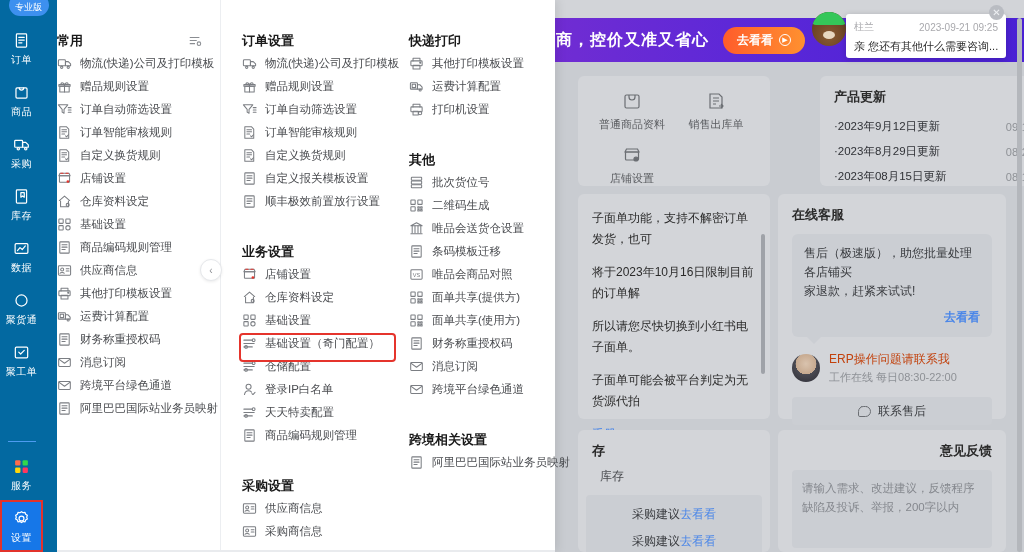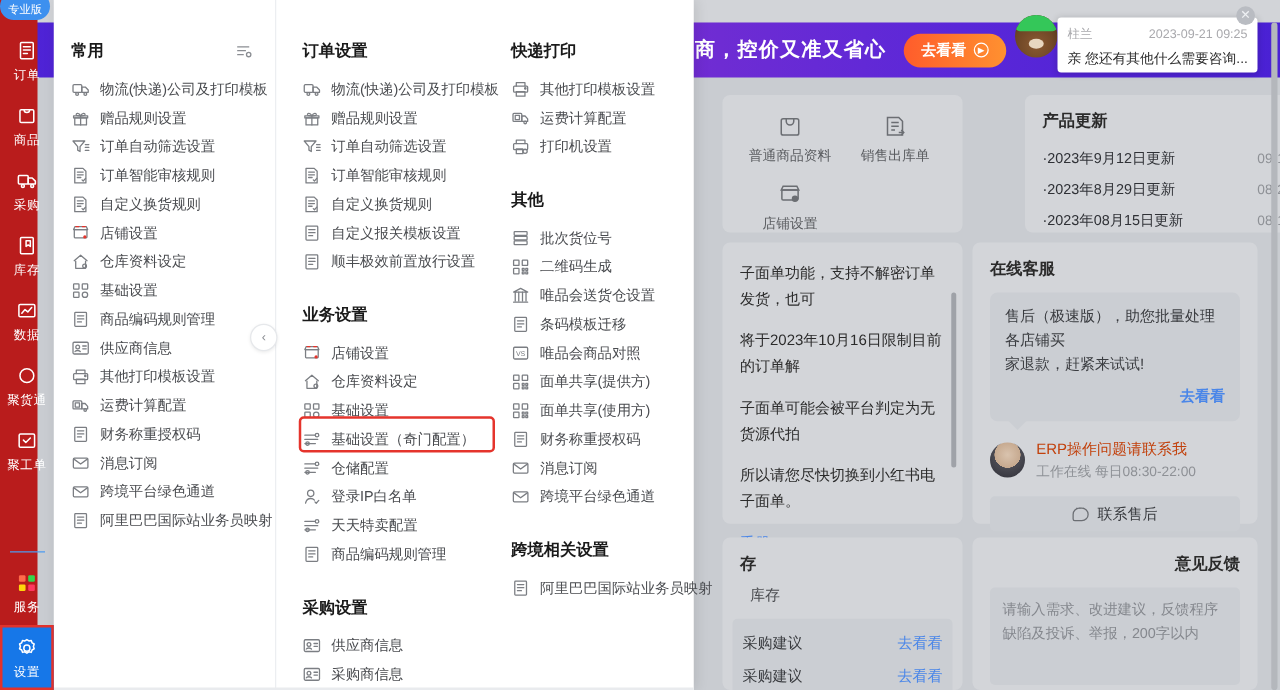--- a/index.html
+++ b/index.html
@@ -76,21 +76,21 @@
   .notice-scroll{
     position:absolute; right:5px; top:40px; width:4px; height:140px;
     background:#9fa2a8; border-radius:2px;
   }
 
   
   #inv-card{ left:578px; top:430px; width:192px; height:122px; }
   .inv-head{ padding:12px 0 0 14px; font-size:13px; font-weight:bold; color:#2b2b2b; }
   .inv-tab{ padding:8px 0 0 22px; font-size:12px; color:#4a4c50; }
   .inv-list{ margin:10px 8px 0 8px; background:#cbced3; border-radius:4px; padding:6px 8px; }
-  .inv-row{ display:flex; justify-content:space-between; font-size:12px; color:#3a3c40; padding:5px 0; }
+  .inv-row{ display:flex; justify-content:center; font-size:12px; color:#3a3c40; padding:5px 0; }
   .inv-row a{ color:#4a86e8; }
 
   
   #prod-card{ left:820px; top:76px; width:228px; height:110px; }
   .prod-list{ padding:8px 14px 0 14px; }
   .prod-row{ display:flex; justify-content:space-between; align-items:center; padding:5px 0; }
   .prod-row .t{ font-size:11.5px; color:#2f3136; }
   .prod-row .d{ font-size:11px; color:#8e9196; }
 
   #svc-card{ left:778px; top:194px; width:228px; height:225px; }
@@ -121,22 +121,22 @@
 
   #fb-card{ left:778px; top:430px; width:228px; height:122px; }
   .fb-input{
     margin:10px 14px 0 14px; height:78px; background:#cbced3; border-radius:4px;
     padding:9px 10px; font-size:11.5px; line-height:19px; color:#85888e;
   }
   .rail{ position:absolute; right:2px; top:18px; width:5px; height:534px; background:#b4b7bc; border-radius:3px; }
 
   
   .rail-left{
-    position:absolute; left:0; top:0; width:30px; height:552px;
-    background:#b91c1c; color:#fff; z-index:30;
+    position:absolute; left:0; top:0; width:57px; height:552px;
+    background:#0369a1; color:#fff; z-index:30;
   }
   .ver-pill{
     position:relative; margin:0 auto; top:-6px; width:40px; height:22px;
     background:#3d90ef; border-radius:11px; color:#fff; font-size:9px;
     display:flex; align-items:flex-end; justify-content:center; padding-bottom:2px;
   }
   .ver-pill::before{
     content:""; position:absolute; left:14px; top:-7px; width:12px;height:12px;
     border-radius:50%; background:#6fb0f5;
   }
@@ -155,21 +155,21 @@
   .mcol{ padding:28px 0 0 0; }
   .mcol1{ width:178px; border-right:1px solid #eceef1; padding-left:14px; padding-right:8px; }
   .mcol2{ width:172px; padding-left:21px; }
   .mcol3{ width:162px; padding-left:16px; }
   .mhead{
     font-size:13px; font-weight:bold; color:#1a1a1a; margin:4px 0 6px 0;
     display:flex; align-items:center; justify-content:space-between; padding-right:10px;
   }
   .mgap{ height:22px; }
   .mitem{
-    display:flex; align-items:flex-end; gap:8px; height:23px; cursor:pointer;
+    display:flex; align-items:flex-start; gap:8px; height:23px; cursor:pointer;
     font-size:11.5px; color:#4a4c50; white-space:nowrap;
   }
   .mitem .mi{ width:15px; height:15px; flex:0 0 15px; display:flex; align-items:center; justify-content:center; }
   .mitem.hl{ outline:2px solid #e5342c; outline-offset:1px; border-radius:1px; }
   .collapse-btn{
     position:absolute; left:200px; top:259px; width:22px; height:22px; border-radius:50%;
     background:#fff; border:1px solid #e6e8eb; color:#8a8d92; font-size:10px;
     display:flex; align-items:center; justify-content:center; z-index:25;
     box-shadow:0 1px 3px rgba(0,0,0,.08);
   }
@@ -234,22 +234,22 @@
           </div>
           <div class="ql">店铺设置</div>
         </div>
       </div>
     </div>
 
     <div class="card" id="notice-card">
       <div class="notice-body">
         <p>子面单功能，支持不解密订单发货，也可</p>
         <p>将于2023年10月16日限制目前的订单解</p>
+        <p>所以请您尽快切换到小红书电子面单。</p>
         <p>子面单可能会被平台判定为无货源代拍</p>
-        <p>所以请您尽快切换到小红书电子面单。</p>
         <a class="notice-link">手册</a>
       </div>
       <div class="notice-scroll"></div>
     </div>
 
     <div class="card" id="inv-card">
       <div class="inv-head">存</div>
       <div class="inv-tab">库存</div>
       <div class="inv-list">
         <div class="inv-row">

